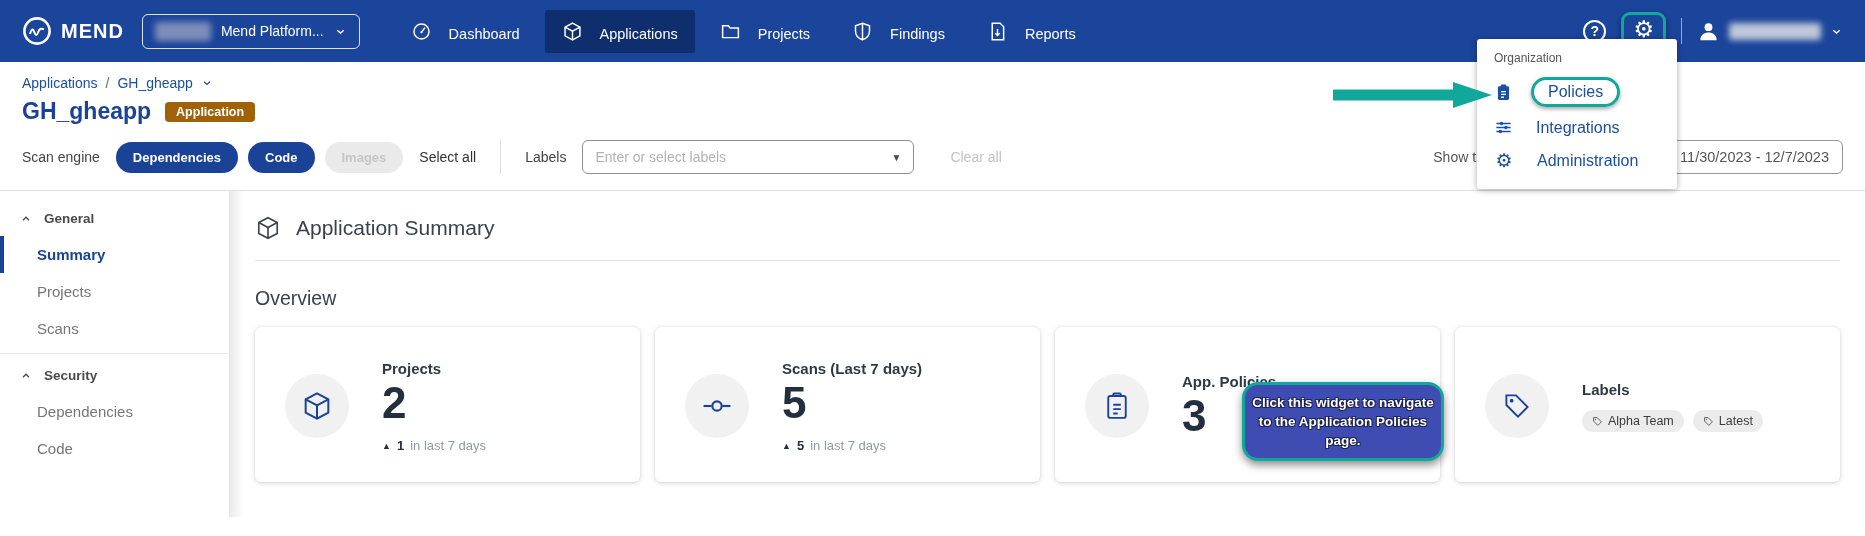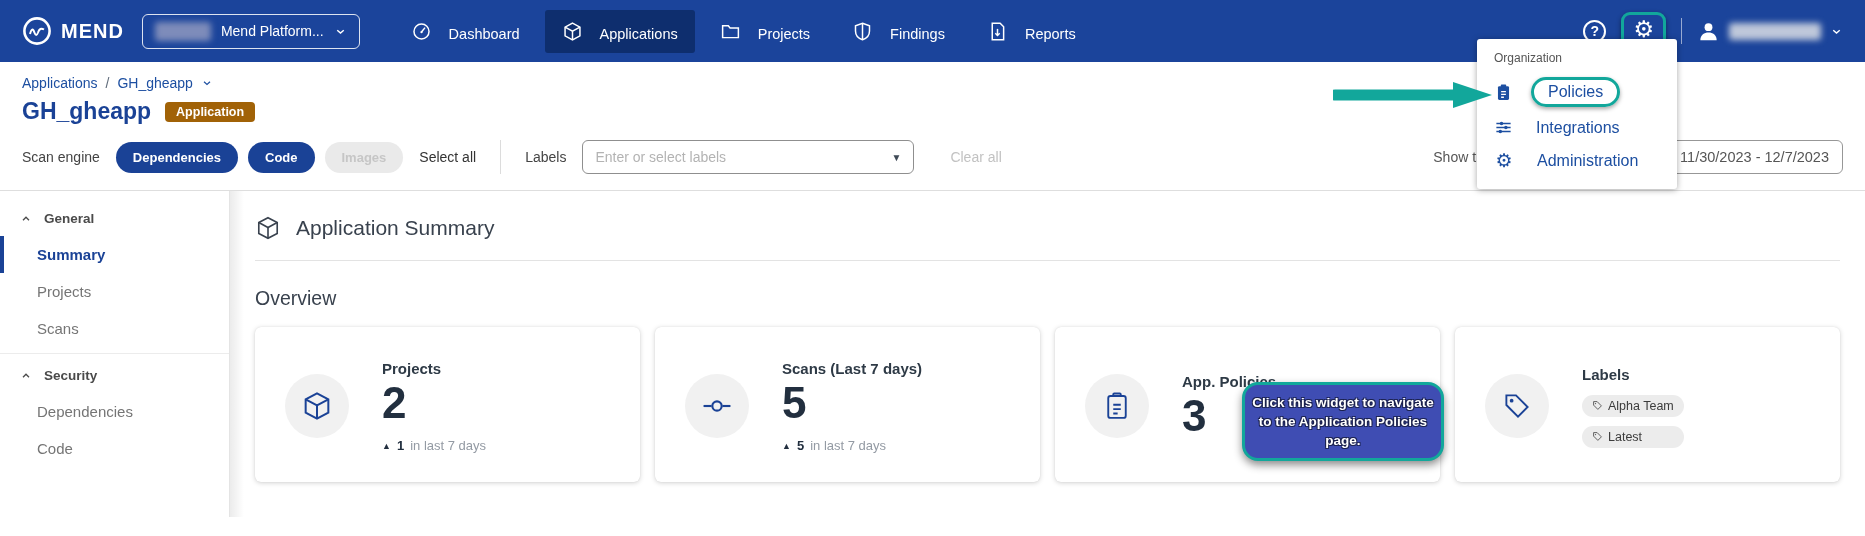--- a/index.html
+++ b/index.html
@@ -123,21 +123,21 @@
     width:64px; height:64px; flex:0 0 64px; border-radius:50%; background:#f1f1f1;
     display:flex; align-items:center; justify-content:center; color:#1a4296; align-self:center;
   }
   .card-body { display:flex; flex-direction:column; justify-content:center; padding-top:2px; min-width:0; }
   .card-label { font-size:15px; font-weight:600; color:#2e3a46; }
   .card-value { font-size:44px; font-weight:bold; color:#222f3f; line-height:1.08; margin-top:2px; }
   .card-foot { display:flex; align-items:center; gap:6px; font-size:13px; margin-top:12px; }
   .delta-tri { color:#222f3f; font-size:9px; }
   .delta-val { font-weight:bold; color:#222f3f; }
   .delta-note { color:#939aa3; }
-  .chips-row { display:flex; gap:9px; margin-top:12px;flex-direction:column; }
+  .chips-row { display:flex; gap:9px; margin-top:12px; }
   .label-chip {
     background:#ececec; border-radius:11px; padding:4px 10px; font-size:12.5px;
     color:#3c3c3c; display:inline-flex; align-items:center; gap:5px; white-space:nowrap;
   }
 
   
   .policy-tooltip {
     position:absolute; top:55px; right:-4px; width:202px; z-index:40;
     background:#3f4db3; border:3px solid #12a79b; border-radius:16px;
     padding:8px 6px; color:#fff; font-weight:bold; font-size:13.5px;

